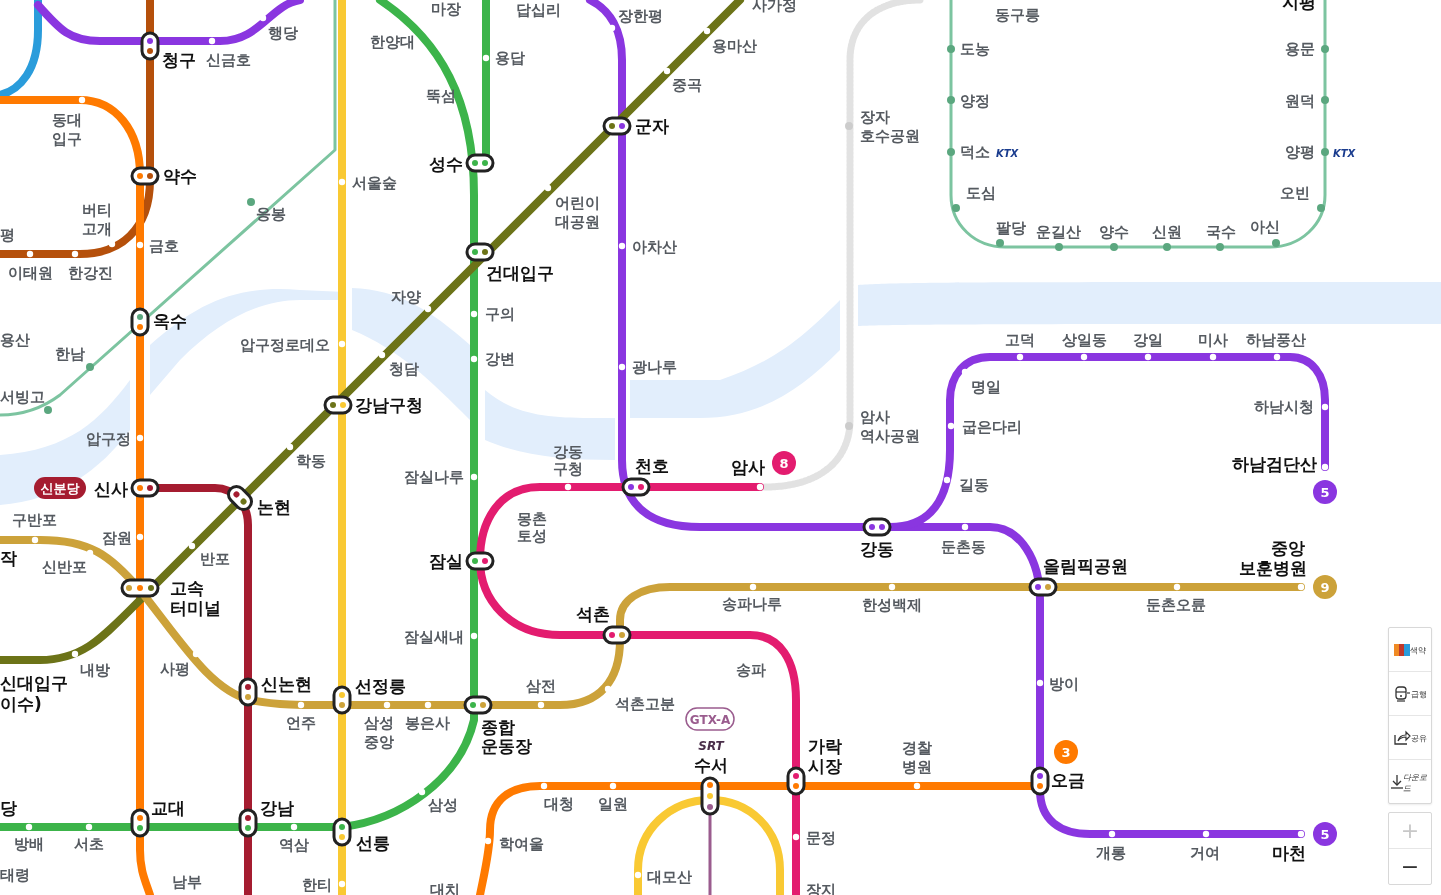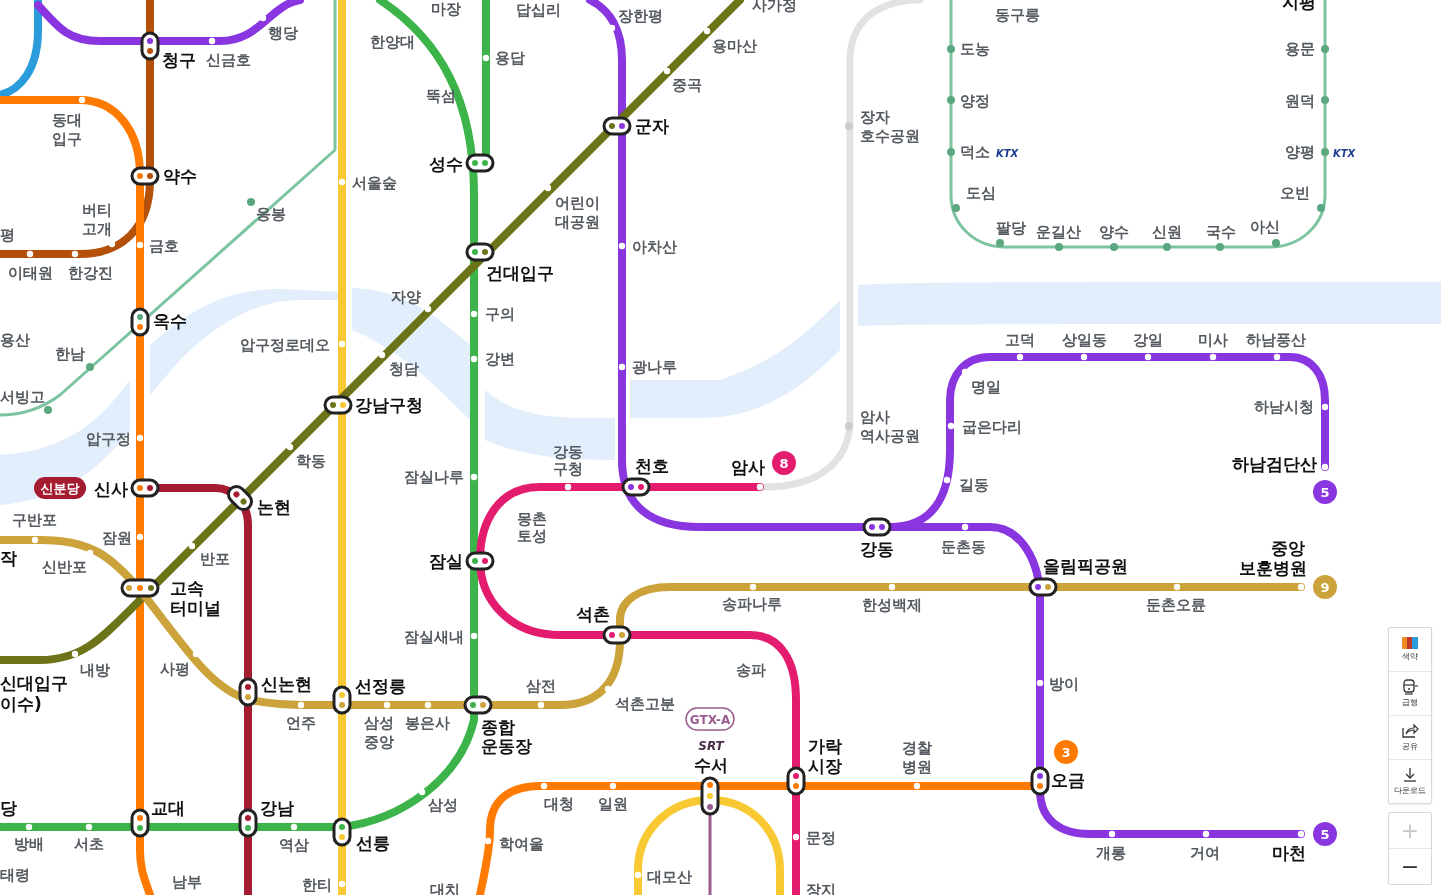--- a/index.html
+++ b/index.html
@@ -7,23 +7,23 @@
          font-family: "DejaVu Sans", "Liberation Sans", sans-serif; }
   #map { position: absolute; left: 0; top: 0; width: 1441px; height: 895px; }
   .lbl { font-size: 15px; font-weight: bold; fill: #555a60; }
   .lbl-major { font-size: 17px; font-weight: bold; fill: #111111; }
   .line { fill: none; stroke-linecap: round; stroke-linejoin: round; }
   .stop { fill: #ffffff; }
   .xfer { fill: #ffffff; stroke: #222222; stroke-width: 3; }
   .badge-text { font-size: 13px; font-weight: bold; fill: #ffffff; }
   .toolbar { position: absolute; left: 1388px; top: 627px; width: 42px; background: #fff;
              border: 1px solid #d8d8d8; border-radius: 2px; box-shadow: 0 1px 2px rgba(0,0,0,0.08); }
-  .tool-btn { height: 43px; display: flex; flex-direction: column; align-items: center; justify-content: center;
+  .tool-btn { height: 43px; display: flex; align-items: center; justify-content: center;
               border-bottom: 1px solid #e6e6e6; cursor: pointer; }
-  .tool-btn:last-child { border-bottom: none; }
+  .tool-btn:last-child { border-bottom: none; font-style: italic; }
   .tool-btn .tlabel { font-size: 8px; color: #333; margin-top: 2px; }
   .zoombar { position: absolute; left: 1388px; top: 812px; width: 42px; background: #fff;
              border: 1px solid #d8d8d8; border-radius: 2px; }
   .zoom-btn { height: 35px; display: flex; align-items: center; justify-content: center; font-size: 22px;
               color: #333; cursor: pointer; border-bottom: 1px solid #e6e6e6; }
   .zoom-btn:last-child { border-bottom: none; }
   .zoom-btn.disabled { color: #c8c8c8; }
 </style>
 </head>
 <body>

